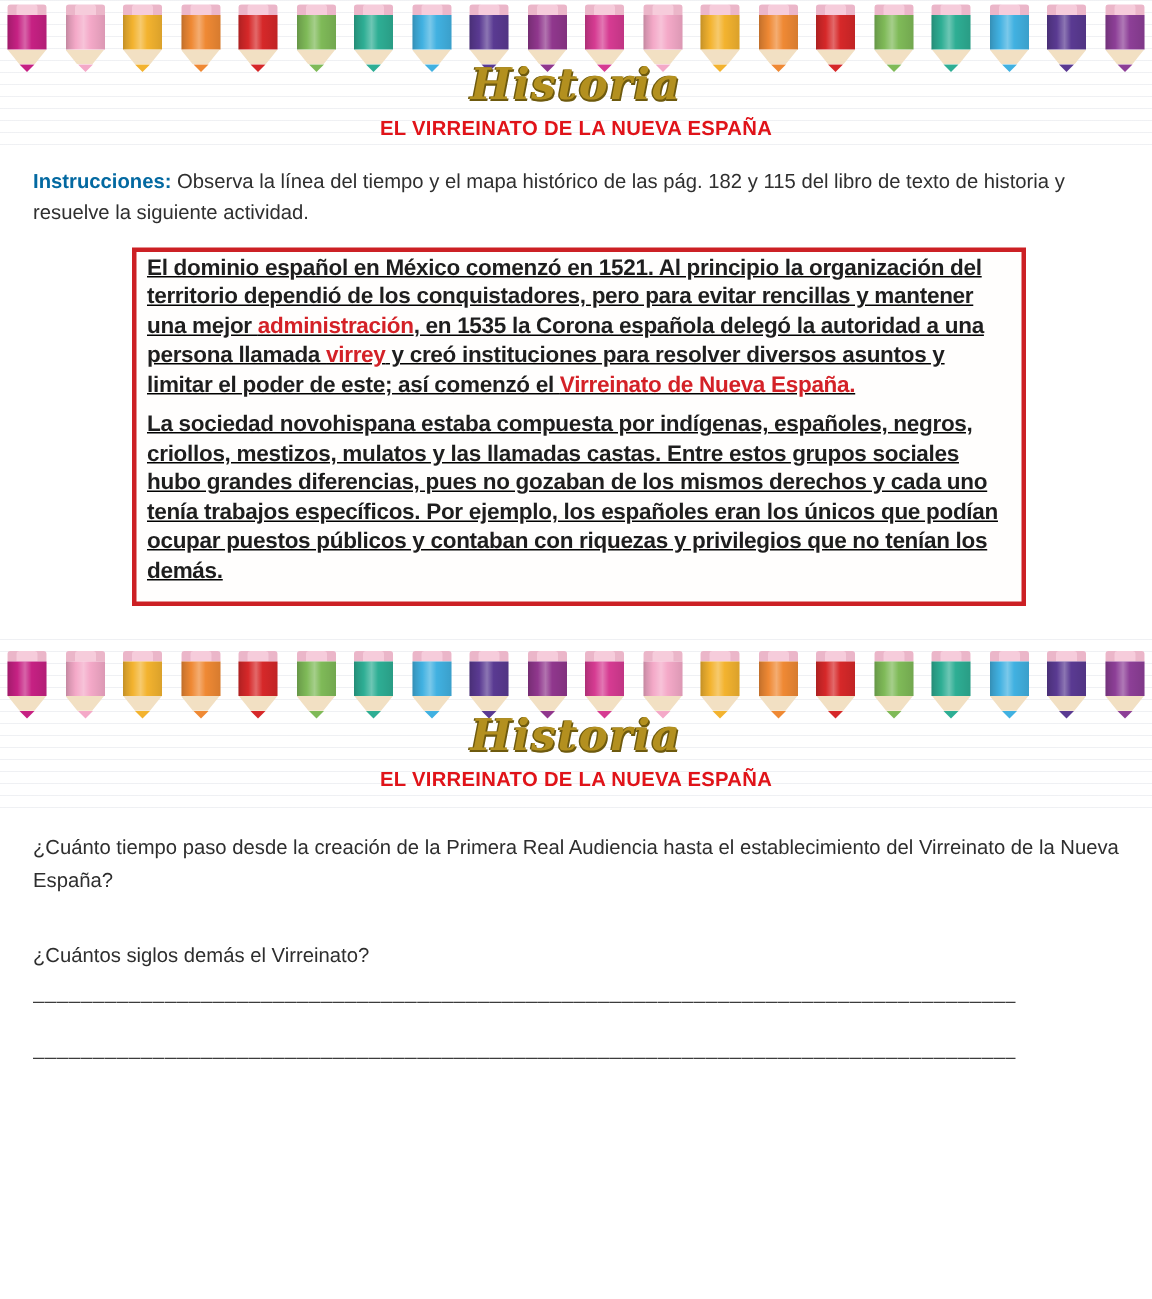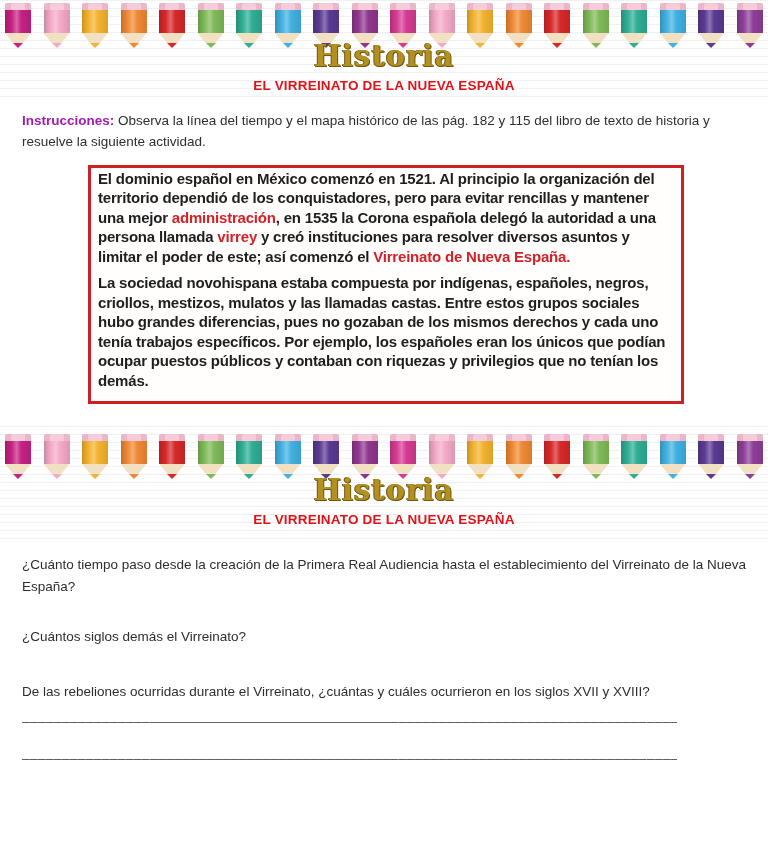--- a/index.html
+++ b/index.html
@@ -31,48 +31,49 @@
     background-image:linear-gradient(90deg, rgba(0,0,0,.20) 0px, rgba(0,0,0,.12) 2px,
       rgba(255,255,255,0) 25%, rgba(255,255,255,.30) 45%,
       rgba(255,255,255,0) 62%, rgba(0,0,0,.10) 100%);}
   .wood{height:10px;background:#f2e0c3;clip-path:polygon(0 0,100% 0,69% 100%,31% 100%);}
   .tip{width:0;height:0;margin:0 auto;
     border-left:5px solid transparent;border-right:5px solid transparent;
     border-top:5px solid #555;}
   .script-title{
     position:absolute;top:42px;left:0;width:100%;
     text-align:center;
-    font-family:"DejaVu Serif",serif;font-weight:bold;
+    font-family:"DejaVu Serif",serif;font-style:italic;font-weight:bold;
     font-size:29px;line-height:1;letter-spacing:1px;
     color:#b3901f;
     text-shadow:1px 1px 0 #6e5a0e, -1px 0 0 #6e5a0e, 0 1px 0 #6e5a0e;
   }
   .banner2 .script-title{top:50px;}
   .red-heading{
     position:absolute;top:78px;left:0;width:100%;
     text-align:center;
     font-size:13.5px;font-weight:bold;letter-spacing:.2px;
     color:#e01319;
   }
   .banner2 .red-heading{top:86px;}
   
   .instructions{
     margin:11px 26px 0 22px;
     font-size:13.5px;line-height:1.55;color:#2f2f2f;
   }
-  .instructions b{color:#a21caf;}
+  .instructions b{color:#0369a1;}
   
   .redbox{
     box-sizing:border-box;
     margin:12px 0 0 88px;
     width:596px;height:239px;
     border:3px solid #cc2024;
     padding:1px 7px 0 7px;
     overflow:hidden;
     background:#fffefd;
+    text-decoration:underline;
   }
   .boxp{
     margin:0;
     font-size:15px;font-weight:bold;line-height:19.5px;
     color:#1e1e1e;letter-spacing:-.2px;
   }
   .boxp.p2{margin-top:7px;}
   .kw{color:#d42127;font-weight:bold;}
   
   .questions{margin:0 22px;color:#2e2e2e;font-size:13.5px;}
@@ -352,18 +353,17 @@
           <div class="tip" style="border-top-color:#8d3f97"></div>
         </div>
       </div>
     <div class="script-title">Historia</div>
     <div class="red-heading">EL VIRREINATO DE LA NUEVA ESPAÑA</div>
   </div>
 
   <div class="questions">
     <p class="q q1"><span>¿Cuánto tiempo paso desde la creación de la Primera Real Audiencia hasta el establecimiento del Virreinato de la Nueva España? </span><span class="blank blank-q1">________________________________________________________________</span></p>
     <p class="q q2"><span>¿Cuántos siglos demás el Virreinato? </span><span class="blank blank-q2">________________________________________________________________________</span></p>
-    <p class="q q3">De las rebeliones ocurridas durante el Virreinato, ¿cuántas y cuáles ocurrieron en los siglos XVII y XVIII?</p>
     <div class="blank blank-line">____________________________________________________________________________________________________________</div>
     <div class="blank blank-line b2">____________________________________________________________________________________________________________</div>
   </div>
 
 </div>
 
 </body></html>

